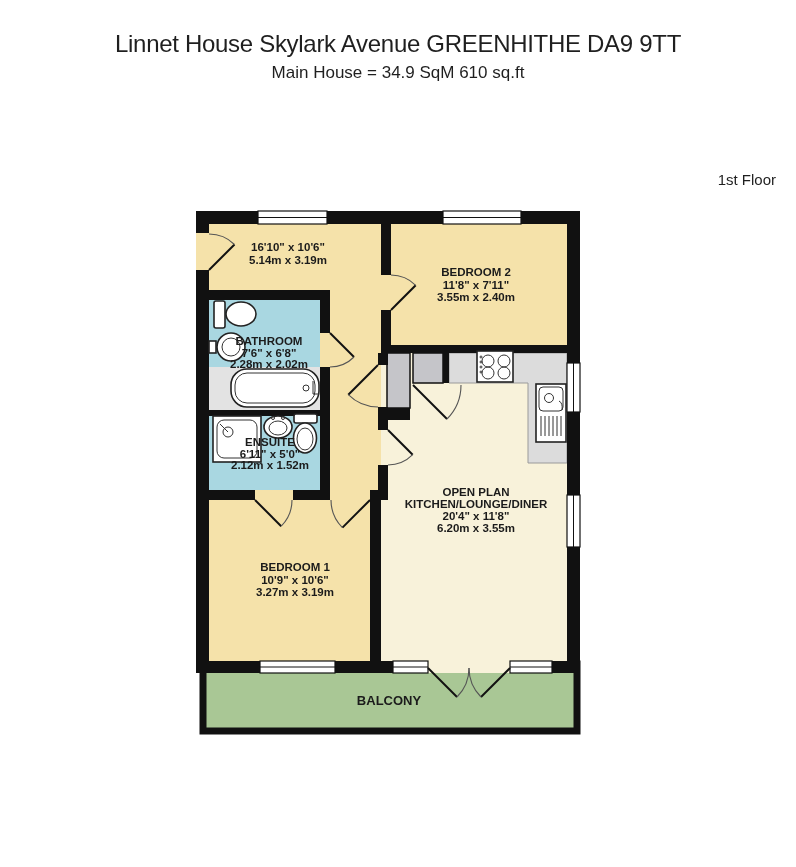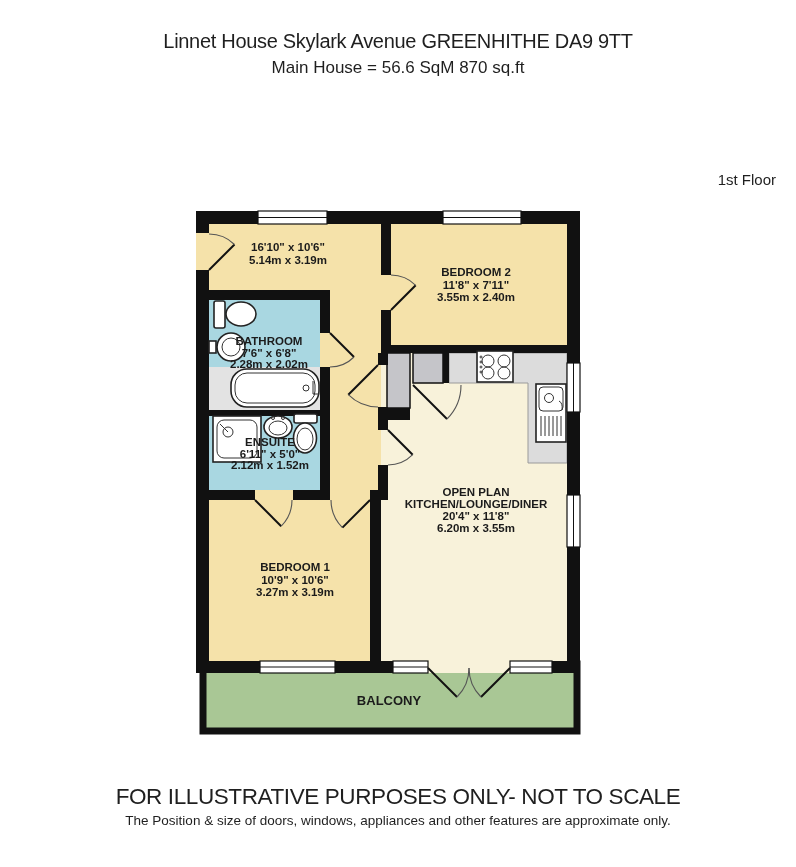--- a/index.html
+++ b/index.html
@@ -1,19 +1,19 @@
 <!DOCTYPE html>
 <html style="--c-wall: #111111; --c-floor: #f5e2aa; --c-open_plan: #f8f2da; --c-wet_room: #a9d7e1; --c-balcony: #a9c795; --c-counter: #dcdcdc; --c-cupboard: #c5c5c9; --c-alcove: #e3e3e3;"><head>
 <meta charset="utf-8">
 <style>
   html,body{margin:0;padding:0;background:#fff;}
   .canvas{position:relative;width:796px;height:867px;background:#fff;overflow:hidden;
           font-family:"Liberation Sans",sans-serif;color:#1f1f1f;}
   .hdr{position:absolute;top:30px;left:0;width:796px;text-align:center;line-height:1.15;}
-  .hdr .t1{font-size:20px;letter-spacing:-0.3px;margin-bottom:5px;}
+  .hdr .t1{font-size:24px;letter-spacing:-0.3px;margin-bottom:5px;}
   .hdr .t2{font-size:17px;margin-bottom:6px;}
   .hdr .t3{font-size:17px;margin-bottom:7px;}
   .hdr .t4{font-size:17px;}
   .floorlbl{position:absolute;top:171px;left:0;width:776px;text-align:right;font-size:15px;}
   .ftr{position:absolute;top:785px;left:0;width:796px;text-align:center;line-height:1.1;}
   .ftr .f1{font-size:22.5px;letter-spacing:-0.4px;font-weight:500;}
   .ftr .f2{font-size:13.5px;margin-top:4px;font-weight:500;}
   svg{position:absolute;top:0;left:0;}
   .wall{fill:var(--c-wall,#111111);}
   .flr{fill:var(--c-floor,#f5e2aa);}
@@ -33,21 +33,21 @@
               fill:#1b1b1b;text-anchor:middle;}
   .big-label{font-size:13px;}
 </style>
 </head>
 <body>
 
 <div class="canvas">
 
   <div class="hdr">
     <div class="t1">Linnet House Skylark Avenue GREENHITHE DA9 9TT</div>
-    <div class="t3">Main House = 56.6 SqM  870 sq.ft</div>
+    <div class="t3">Main House = 34.9 SqM  610 sq.ft</div>
   </div>
 
   <div class="floorlbl">1st Floor</div>
 
   <svg width="796" height="867" viewBox="0 0 796 867">
 
     <rect class="bal" x="203" y="664" width="374" height="67"></rect>
 
     <rect class="flr" x="203" y="218" width="185" height="443"></rect>
     <rect class="flr" x="381" y="218" width="186" height="127"></rect>
@@ -233,18 +233,14 @@
 
       <text class="room-label" x="476" y="496">OPEN PLAN</text>
       <text class="room-label" x="476" y="508">KITCHEN/LOUNGE/DINER</text>
       <text class="room-label" x="476" y="520">20'4"  x 11'8"</text>
       <text class="room-label" x="476" y="532">6.20m  x 3.55m</text>
 
       <text class="room-label big-label" x="389" y="705">BALCONY</text>
     </g>
   </svg>
 
-  <div class="ftr">
-    <div class="f1">FOR ILLUSTRATIVE PURPOSES ONLY- NOT TO SCALE</div>
-    <div class="f2">The Position &amp; size of doors, windows, appliances and other features are approximate only.</div>
-  </div>
 
 </div>
 
 </body></html>

